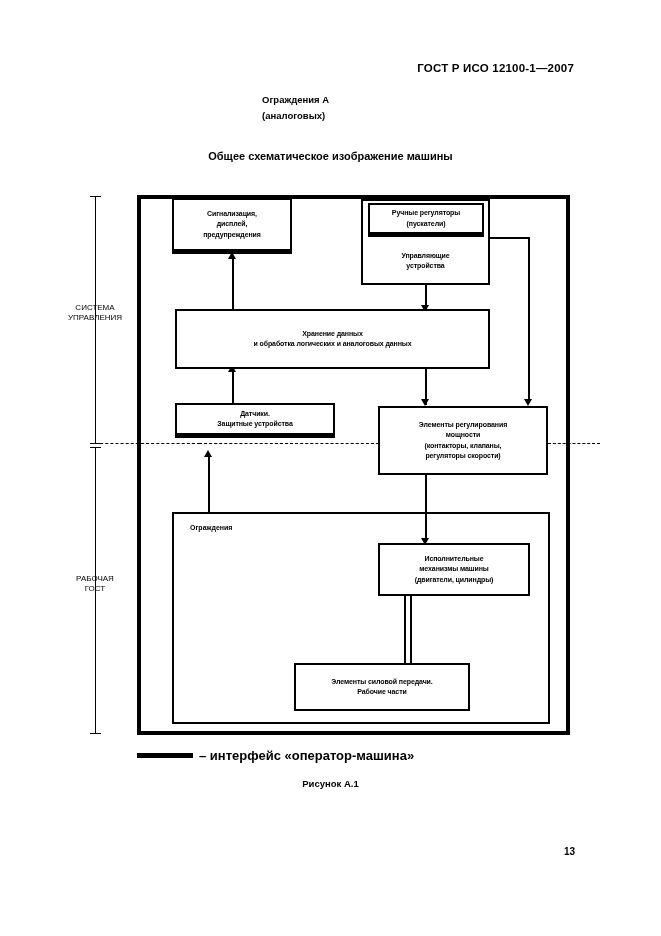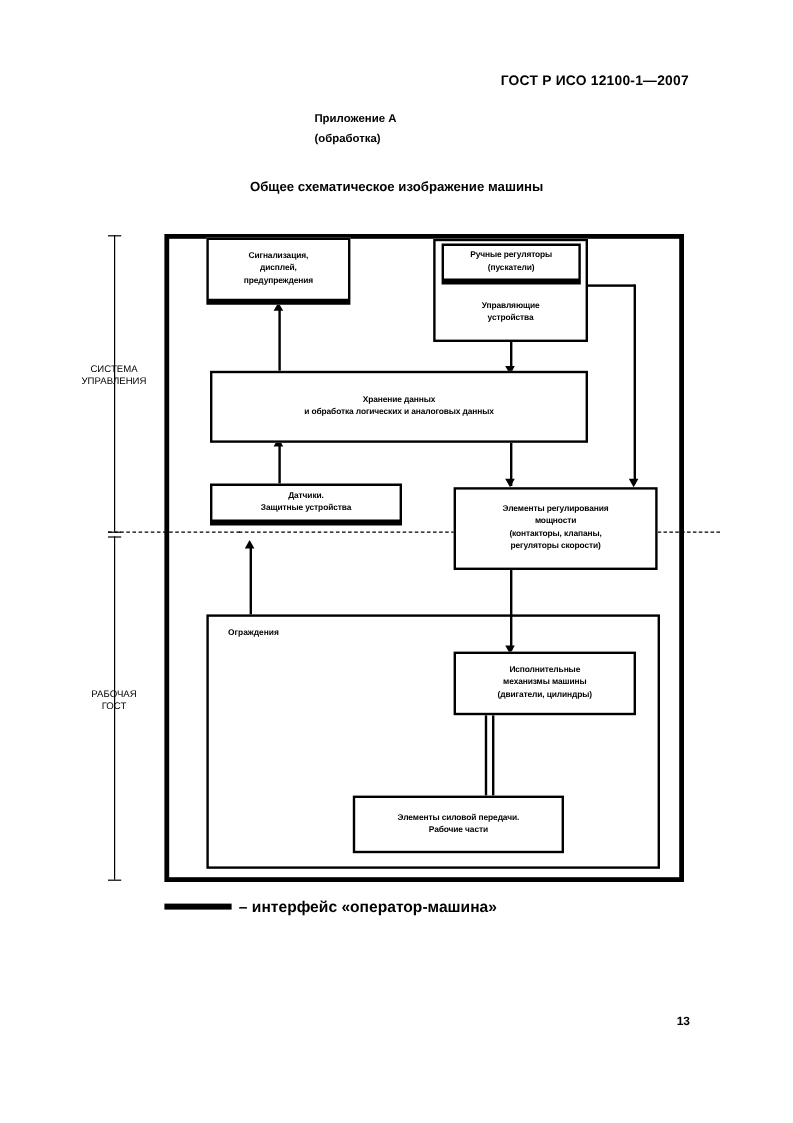--- a/index.html
+++ b/index.html
@@ -204,22 +204,22 @@
     white-space: nowrap;
   }
 </style>
 </head>
 <body>
 
 <div id="page">
 
   <div class="doc-header">ГОСТ Р ИСО 12100-1—2007</div>
 
-  <div class="annex-label">Приложение А</div>
-  <div class="annex-sub">(обработка)</div>
+  <div class="annex-label">Ограждения А</div>
+  <div class="annex-sub">(аналоговых)</div>
 
   <div class="fig-title">Общее схематическое изображение машины</div>
 
   <div id="diagram">
 
     <div class="brace" style="left:95px; top:196px; height:247px;"></div>
     <div class="brace-cap" style="left:90px; top:196px;"></div>
     <div class="brace-cap" style="left:90px; top:443px;"></div>
     <div class="side-label" style="left:46px; top:303px; width:98px;">
       <span>СИСТЕМА</span><br>
@@ -327,16 +327,17 @@
       </div>
     </div>
 
   </div>
 
   <div class="legend">
     <div class="legend-swatch"></div>
     <div class="legend-text">– интерфейс «оператор-машина»</div>
   </div>
 
+  <div class="fig-caption">Рисунок А.1</div>
 
   <div class="page-number">13</div>
 
 </div>
 
 </body></html>

